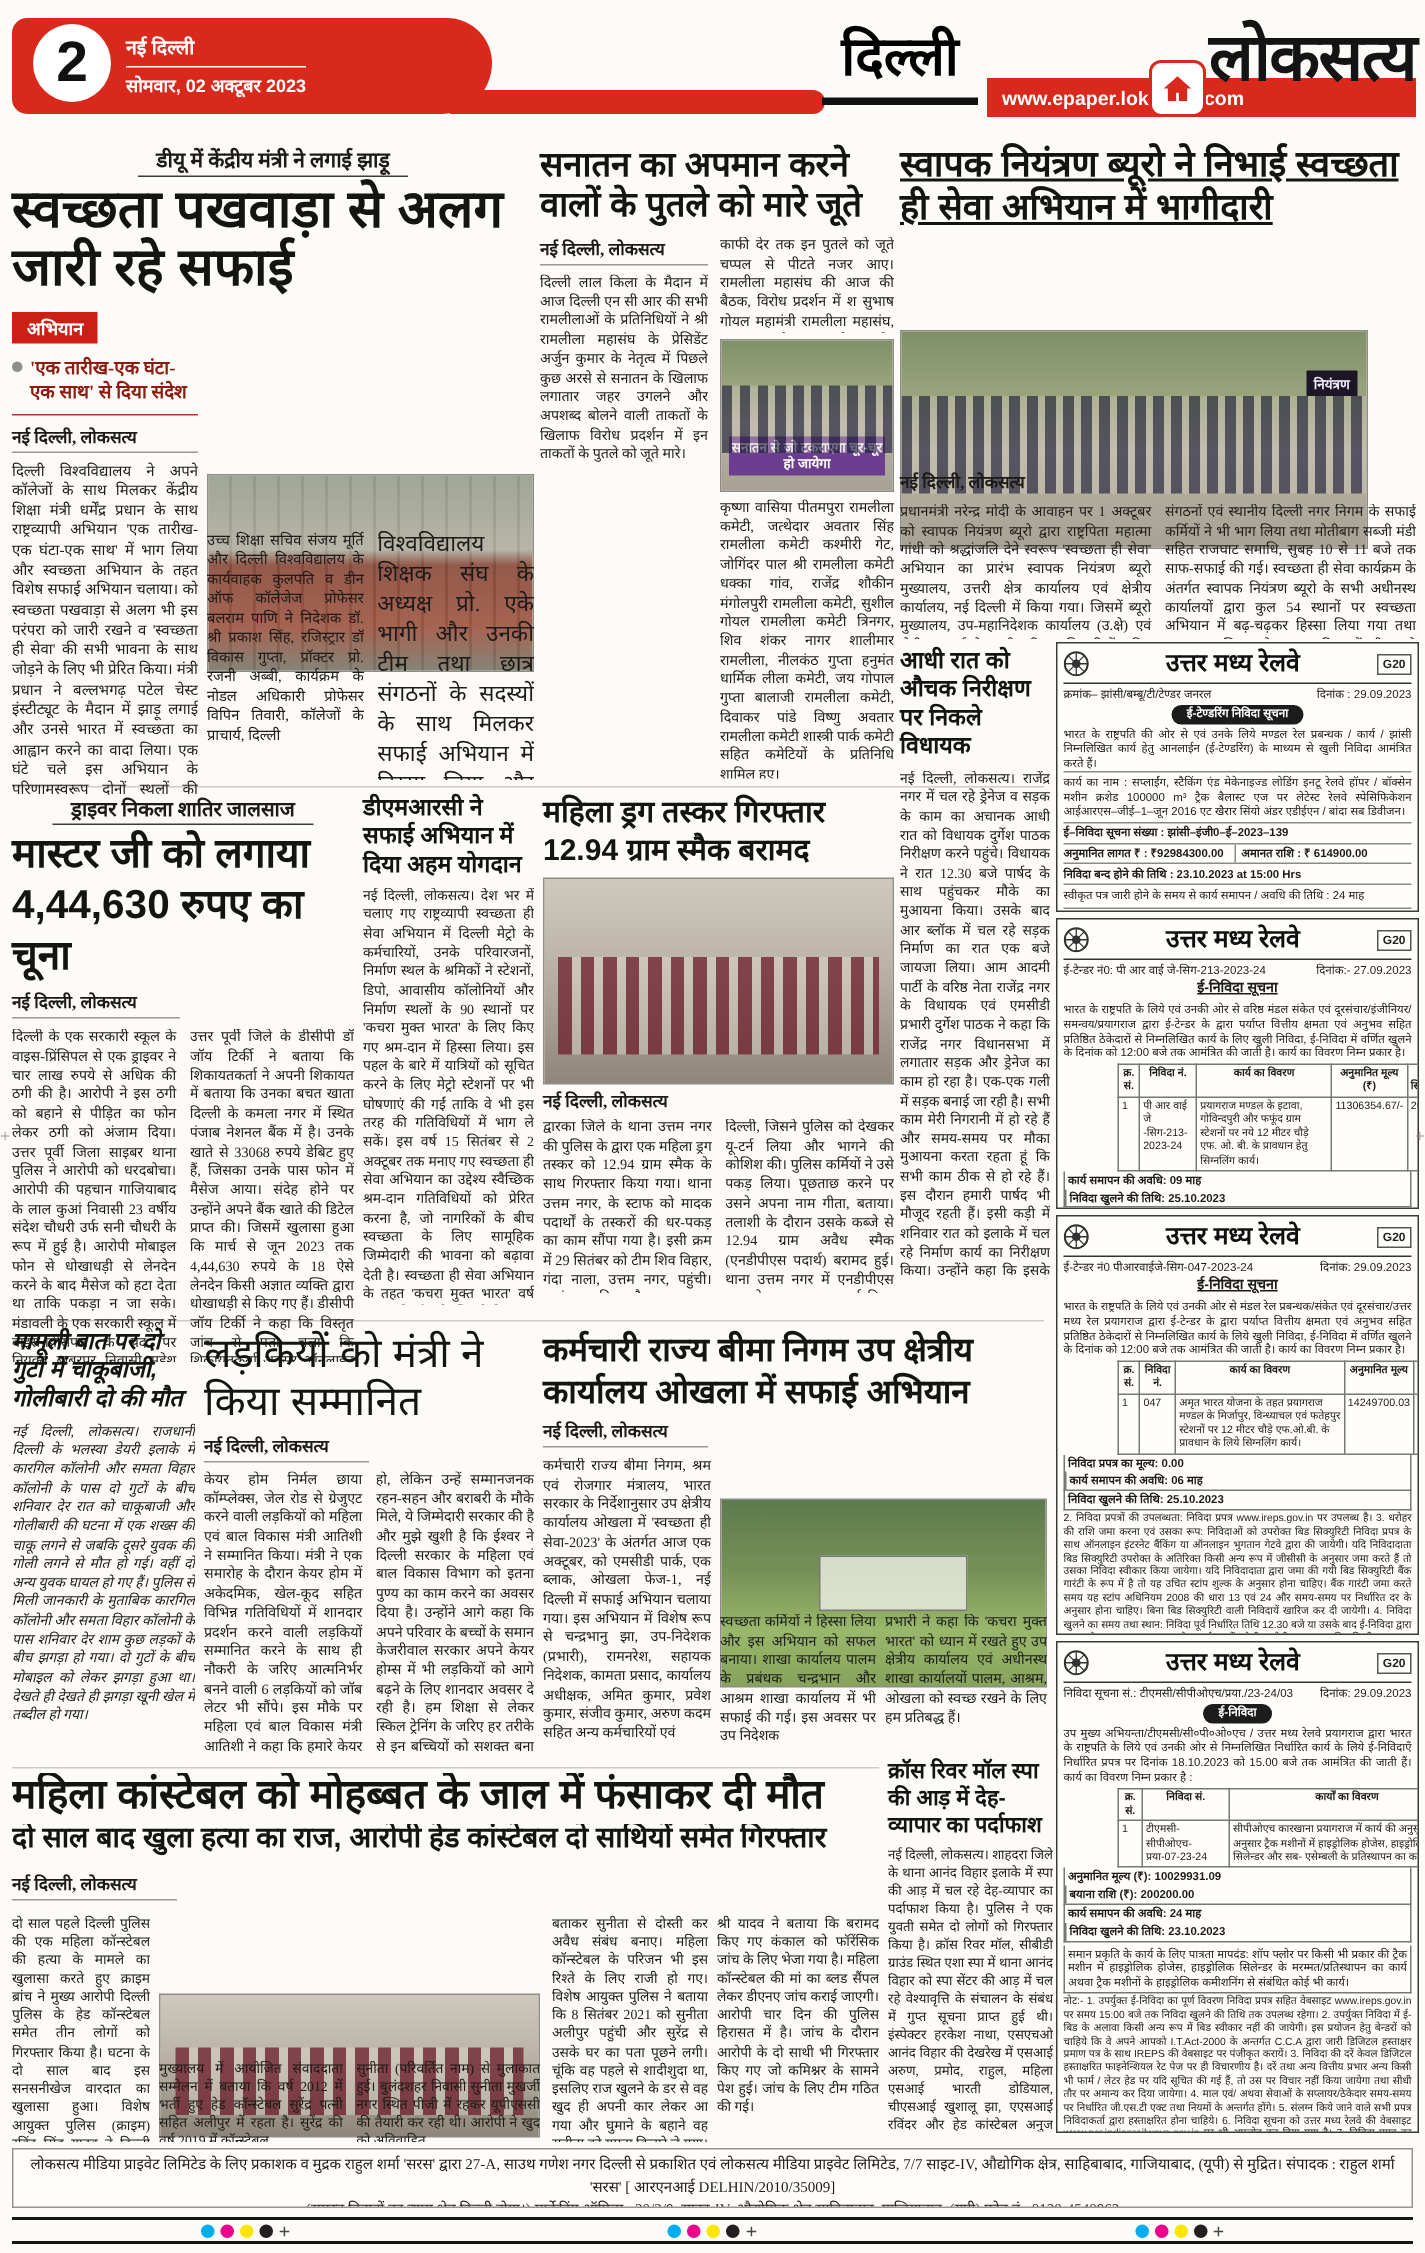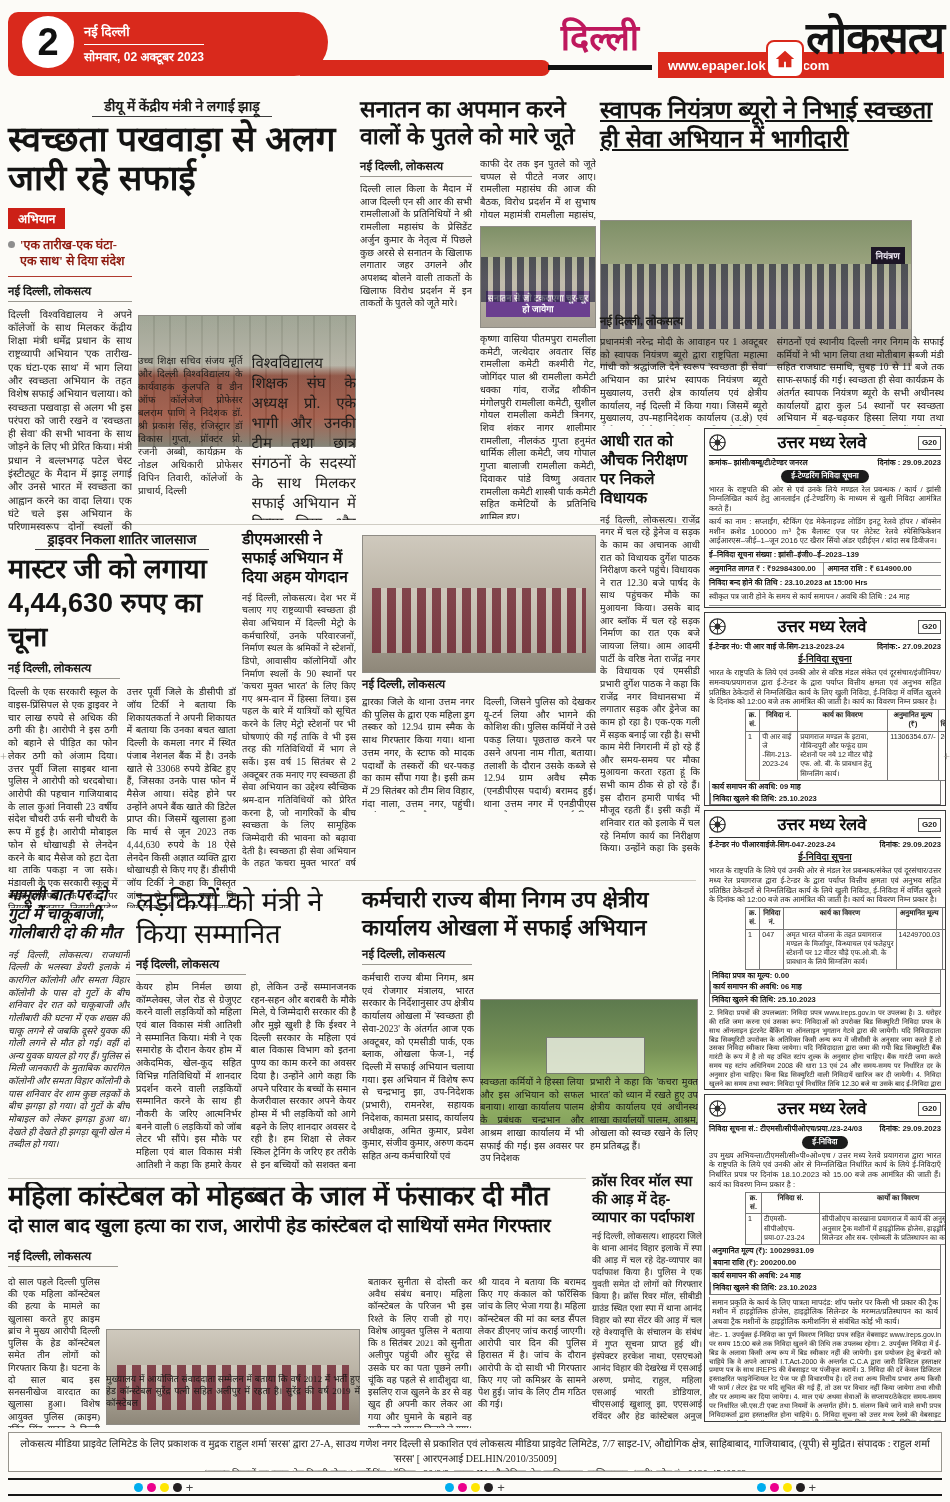--- a/index.html
+++ b/index.html
@@ -11,21 +11,21 @@
 
   
   .hdr-red { background:#d9291c; }
   .badge-left { left:8px; top:12px; width:320px; height:64px; border-radius:10px 30px 34px 10px; }
   .badge-tail { left:300px; top:60px; width:250px; height:16px; border-radius:0 8px 8px 0; }
   .pgcircle { left:22px; top:16px; width:52px; height:52px; background:#fff; border-radius:50%;
               display:flex; align-items:center; justify-content:center; font-size:38px; font-weight:900; color:#111; }
   .hcity { left:84px; top:22px; color:#fff; font-weight:bold; font-size:13px; }
   .hdate { left:84px; top:44px; color:#fff; font-weight:bold; font-size:12px; border-top:1px solid #fff; padding-top:3px; }
   .section-title { left:548px; top:12px; width:104px; text-align:center; font-size:36px; font-weight:900;
-                   color:#be185d; border-bottom:5px solid #121212; padding-bottom:4px; }
+                   color:#000000; border-bottom:5px solid #121212; padding-bottom:4px; }
   .url-bar { left:658px; top:52px; width:286px; height:26px; display:flex; align-items:center; padding-left:10px; }
   .url-txt { color:#fff; font-weight:bold; font-size:13px; }
   .home-ic { left:766px; top:40px; width:38px; height:38px; background:#fff; border:2px solid #d9291c;
              border-radius:8px; display:flex; align-items:center; justify-content:center; }
   .masthead { left:806px; top:6px; width:140px; font-size:44px; font-weight:900; color:#141414; letter-spacing:-1px; }
 
   
   .kick { text-align:center; font-weight:bold; font-size:14px; }
   .kick span { border-bottom:1px solid #3c3c3c; padding:0 12px 2px; }
   .hl { font-weight:900; color:#141413; line-height:1.1; }
@@ -61,21 +61,21 @@
   .sign-overlay { position:absolute; right:2%; top:18%; background:#1d1626; color:#efe9f5;
       font-weight:bold; font-size:9px; padding:2px 5px; }
   .ph-by { font-weight:bold; font-size:11.5px; padding-top:3px; }
 
   
   .ad { position:absolute; left:704px; width:242px; background:#fffefb; border:1.5px solid #3a3a3a;
         padding:3px 4px; font-family:"Liberation Sans", sans-serif; font-size:7.6px; line-height:1.3; overflow:hidden; }
   .ad-head { display:flex; align-items:center; gap:4px; border-bottom:1.5px solid #333; padding-bottom:2px; }
   .ad-title { flex:1; text-align:center; font-size:16.5px; font-weight:900; color:#101010; }
   .g20 { border:1px solid #555; font-weight:bold; font-size:8px; padding:1px 3px; color:#222; }
-  .ad-ref { display:flex; justify-content:space-between; font-weight:bold; font-size:7.7px; margin-top:2px; gap:4px; }
+  .ad-ref { display:flex; justify-content:space-between; font-weight:normal; font-size:7.7px; margin-top:2px; gap:4px; }
   .pill { background:#1c1c1c; color:#fff; border-radius:9px; padding:1px 10px; width:fit-content;
           margin:2px auto; font-weight:bold; font-size:7.8px; }
   .undl { text-align:center; font-weight:bold; text-decoration:underline; font-size:9.5px; margin:1px 0; }
   .ad-p { text-align:justify; margin-top:2px; }
   .ad1-row { border-top:1px solid #8a8a8a; padding:1.5px 0; text-align:justify; }
   .ad1-split { display:flex; border-top:1px solid #8a8a8a; }
   .ad1-split span { flex:1; padding:1.5px 0; }
   .ad1-split span + span { border-left:1px solid #8a8a8a; padding-left:4px; }
   .adtab { width:100%; border-collapse:collapse; margin-top:2px;margin-left:36px; }
   .adtab th, .adtab td { border:1px solid #777; padding:1px 2px; font-size:7.1px; vertical-align:top; text-align:left; }
@@ -191,20 +191,21 @@
       <div class="jb b95" style="overflow:hidden;">उत्तर पूर्वी जिले के डीसीपी डॉ जॉय टिर्की ने बताया कि शिकायतकर्ता ने अपनी शिकायत में बताया कि उनका बचत खाता दिल्ली के कमला नगर में स्थित पंजाब नेशनल बैंक में है। उनके खाते से 33068 रुपये डेबिट हुए हैं, जिसका उनके पास फोन में मैसेज आया। संदेह होने पर उन्होंने अपने बैंक खाते की डिटेल प्राप्त की। जिसमें खुलासा हुआ कि मार्च से जून 2023 तक 4,44,630 रुपये के 18 ऐसे लेनदेन किसी अज्ञात व्यक्ति द्वारा धोखाधड़ी से किए गए हैं। डीसीपी जॉय टिर्की ने कहा कि विस्तृत जांच से पता चला कि शिकायतकर्ता अक्सर ऑनलाइन लेनदेन और अन्य नेटवर्किंग से संबंधित नौकरियों के लिए अपने ड्राइवर संदेश चौधरी की मदद लेता था।</div>
     </div>
   </section>
 
   <section class="abs" style="left:242px; top:530px; width:114px; height:346px;">
     <h1 class="hl hl-sm sans">डीएमआरसी ने सफाई अभियान में दिया अहम योगदान</h1>
     <p class="jb b93" style="margin-top:5px; height:278px;">नई दिल्ली, लोकसत्य। देश भर में चलाए गए राष्ट्रव्यापी स्वच्छता ही सेवा अभियान में दिल्ली मेट्रो के कर्मचारियों, उनके परिवारजनों, निर्माण स्थल के श्रमिकों ने स्टेशनों, डिपो, आवासीय कॉलोनियों और निर्माण स्थलों के 90 स्थानों पर 'कचरा मुक्त भारत' के लिए किए गए श्रम-दान में हिस्सा लिया। इस पहल के बारे में यात्रियों को सूचित करने के लिए मेट्रो स्टेशनों पर भी घोषणाएं की गईं ताकि वे भी इस तरह की गतिविधियों में भाग ले सकें। इस वर्ष 15 सितंबर से 2 अक्टूबर तक मनाए गए स्वच्छता ही सेवा अभियान का उद्देश्य स्वैच्छिक श्रम-दान गतिविधियों को प्रेरित करना है, जो नागरिकों के बीच स्वच्छता के लिए सामूहिक जिम्मेदारी की भावना को बढ़ावा देती है। स्वच्छता ही सेवा अभियान के तहत 'कचरा मुक्त भारत' वर्ष 2023 की थीम है, जिसमें विजुअल साफ-सफाई और सफाई-मित्रों के कल्याण</p>
   </section>
 
   <section class="abs" style="left:362px; top:530px; width:234px; height:346px;">
+    <h1 class="hl hl-g sans">महिला ड्रग तस्कर गिरफ्तार 12.94 ग्राम स्मैक बरामद</h1>
     <div class="photo ph-indoor" style="width:234px; height:138px; margin-top:5px;"></div>
     <div class="ph-by">नई दिल्ली, लोकसत्य</div>
     <div class="cols" style="margin-top:5px; height:116px;">
       <div class="jb b95" style="overflow:hidden;">द्वारका जिले के थाना उत्तम नगर की पुलिस के द्वारा एक महिला ड्रग तस्कर को 12.94 ग्राम स्मैक के साथ गिरफ्तार किया गया। थाना उत्तम नगर, के स्टाफ को मादक पदार्थों के तस्करों की धर-पकड़ का काम सौंपा गया है। इसी क्रम में 29 सितंबर को टीम शिव विहार, गंदा नाला, उत्तम नगर, पहुंची। जहां एक महिला स्मैक</div>
       <div class="jb b95" style="overflow:hidden;">दिल्ली, जिसने पुलिस को देखकर यू-टर्न लिया और भागने की कोशिश की। पुलिस कर्मियों ने उसे पकड़ लिया। पूछताछ करने पर उसने अपना नाम गीता, बताया। तलाशी के दौरान उसके कब्जे से 12.94 ग्राम अवैध स्मैक (एनडीपीएस पदार्थ) बरामद हुई। थाना उत्तम नगर में एनडीपीएस एक्ट के तहत मामला दर्ज किया गया है और आरोपी महिला को गिरफ्तार कर लिया गया।</div>
     </div>
   </section>
 
   <section class="abs" style="left:8px; top:886px; width:122px; height:290px;font-style:italic;">
     <h1 class="hl hl-sm sans">मामूली बात पर दो गुटों में चाकूबाजी, गोलीबारी दो की मौत</h1>
@@ -230,20 +231,21 @@
   </section>
 
   <section class="abs" style="left:8px; top:1182px; width:578px; height:246px;">
     <h1 class="hl hl-k sans" style="white-space:nowrap; overflow:hidden;">महिला कांस्टेबल को मोहब्बत के जाल में फंसाकर दी मौत</h1>
     <h2 class="hl hl-k2 sans" style="margin-top:4px; white-space:nowrap; overflow:hidden;">दो साल बाद खुला हत्या का राज, आरोपी हेड कांस्टेबल दो साथियों समेत गिरफ्तार</h2>
     <div class="abs by" style="left:0; top:66px; width:110px;">नई दिल्ली, लोकसत्य</div>
     <p class="abs jb" style="left:0; top:94px; width:92px; height:152px; font-size:9.2px; line-height:1.33; overflow:hidden;">दो साल पहले दिल्ली पुलिस की एक महिला कॉन्स्टेबल की हत्या के मामले का खुलासा करते हुए क्राइम ब्रांच ने मुख्य आरोपी दिल्ली पुलिस के हेड कॉन्स्टेबल समेत तीन लोगों को गिरफ्तार किया है। घटना के दो साल बाद इस सनसनीखेज वारदात का खुलासा हुआ। विशेष आयुक्त पुलिस (क्राइम) रविंद्र सिंह यादव ने दिल्ली पुलिस</p>
     <div class="abs photo ph-indoor" style="left:98px; top:92px; width:254px; height:96px;"></div>
     <div class="abs cols" style="left:98px; top:192px; width:254px; height:54px;">
       <div class="jb" style="font-size:9.2px; line-height:1.3; overflow:hidden;">मुख्यालय में आयोजित संवाददाता सम्मेलन में बताया कि वर्ष 2012 में भर्ती हुए हेड कॉन्स्टेबल सुरेंद्र पत्नी सहित अलीपुर में रहता है। सुरेंद्र की वर्ष 2019 में कॉन्स्टेबल</div>
+      <div class="jb" style="font-size:9.2px; line-height:1.3; overflow:hidden;">सुनीता (परिवर्तित नाम) से मुलाकात हुई। बुलंदशहर निवासी सुनीता मुखर्जी नगर स्थित पीजी में रहकर यूपीएससी की तैयारी कर रही थी। आरोपी ने खुद को अविवाहित</div>
     </div>
     <p class="abs jb" style="left:360px; top:94px; width:104px; height:152px; font-size:9.2px; line-height:1.33; overflow:hidden;">बताकर सुनीता से दोस्ती कर अवैध संबंध बनाए। महिला कॉन्स्टेबल के परिजन भी इस रिश्ते के लिए राजी हो गए। विशेष आयुक्त पुलिस ने बताया कि 8 सितंबर 2021 को सुनीता अलीपुर पहुंची और सुरेंद्र से उसके घर का पता पूछने लगी। चूंकि वह पहले से शादीशुदा था, इसलिए राज खुलने के डर से वह खुद ही अपनी कार लेकर आ गया और घुमाने के बहाने वह सुनीता को यमुना किनारे ले गया। वहां उसने सुनीता का गला घोंटकर हत्या कर दी। उसका बैग और फोन आदि ले लिया और लाश को नाले के किनारे दफना दिया।</p>
     <p class="abs jb" style="left:470px; top:94px; width:108px; height:152px; font-size:9.2px; line-height:1.33; overflow:hidden;">श्री यादव ने बताया कि बरामद किए गए कंकाल को फॉरेंसिक जांच के लिए भेजा गया है। महिला कॉन्स्टेबल की मां का ब्लड सैंपल लेकर डीएनए जांच कराई जाएगी। आरोपी चार दिन की पुलिस हिरासत में है। जांच के दौरान आरोपी के दो साथी भी गिरफ्तार किए गए जो कमिश्नर के सामने पेश हुई। जांच के लिए टीम गठित की गई।</p>
   </section>
 
   <section class="abs" style="left:592px; top:1172px; width:110px; height:256px;">
     <h1 class="hl hl-l sans">क्रॉस रिवर मॉल स्पा की आड़ में देह-व्यापार का पर्दाफाश</h1>
     <p class="jb b88" style="margin-top:5px; height:190px;">नई दिल्ली, लोकसत्य। शाहदरा जिले के थाना आनंद विहार इलाके में स्पा की आड़ में चल रहे देह-व्यापार का पर्दाफाश किया है। पुलिस ने एक युवती समेत दो लोगों को गिरफ्तार किया है। क्रॉस रिवर मॉल, सीबीडी ग्राउंड स्थित एशा स्पा में थाना आनंद विहार को स्पा सेंटर की आड़ में चल रहे वेश्यावृत्ति के संचालन के संबंध में गुप्त सूचना प्राप्त हुई थी। इंस्पेक्टर हरकेश नाथा, एसएचओ आनंद विहार की देखरेख में एसआई अरुण, प्रमोद, राहुल, महिला एसआई भारती डोडियाल, चीएसआई खुशालू झा, एएसआई रविंदर और हेड कांस्टेबल अनुज खोखर की एक टीम गठित की गई।</p>
   </section>
 

